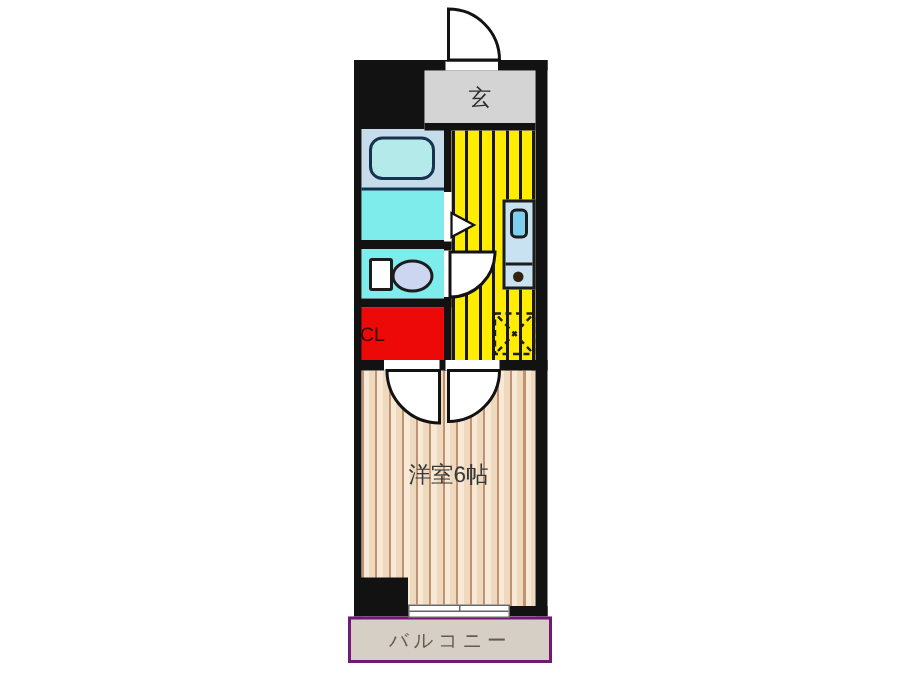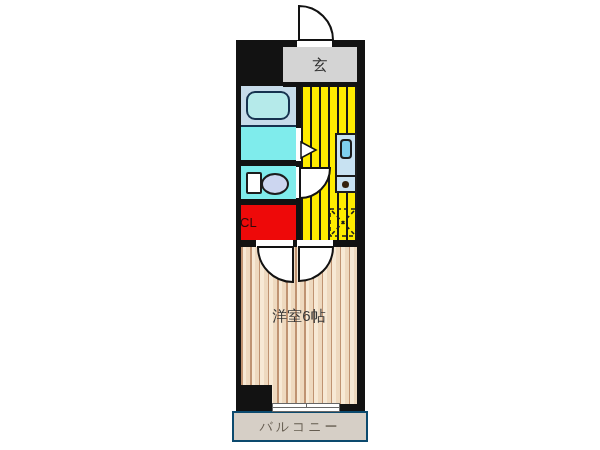--- a/index.html
+++ b/index.html
@@ -20,21 +20,21 @@
           color:#330909;font-size:13px;}
   .kitchen{background:repeating-linear-gradient(90deg,#181818 0px,#181818 2px,#ffec00 2px,#ffec00 9px);}
   .k-unit{background:#c8e2f2;border:2px solid #1c1c1c;}
   .k-sink{position:absolute;left:3px;top:4px;width:12px;height:20px;background:#7fd0ee;
           border:2px solid #1c1c1c;border-radius:4px;box-sizing:border-box;}
   .k-divider{position:absolute;left:0;top:40px;width:100%;height:2px;background:#1c1c1c;}
   .k-burner{position:absolute;left:5px;top:46px;width:7px;height:7px;border-radius:50%;background:#33220f;}
   .room{background:repeating-linear-gradient(90deg,#bf9372 0px,#bf9372 1.5px,#f7e9d5 1.5px,#f7e9d5 5px,#eed9bf 5px,#eed9bf 9px);padding-left:12px;}
   .room-label{position:absolute;left:0;top:60px;width:100%;text-align:center;
               color:#383838;font-size:15px;}
-  .balcony{background:#d6cfc6;border:2px solid #0c4a6e;display:flex;align-items:center;
+  .balcony{background:#d6cfc6;border:2px solid #701a75;display:flex;align-items:center;
            justify-content:center;color:#655c50;font-size:13px;letter-spacing:3px;}
   .window{background:#ffffff;border:1px solid #666;}
   .window .mid{position:absolute;left:0;top:3px;width:100%;height:1px;background:#666;}
   .window .tick{position:absolute;left:50%;top:0;width:1px;height:4px;background:#666;}
   svg{position:absolute;left:0;top:0;}
 </style>
 </head>
 <body>
 
 <div class="stage">

